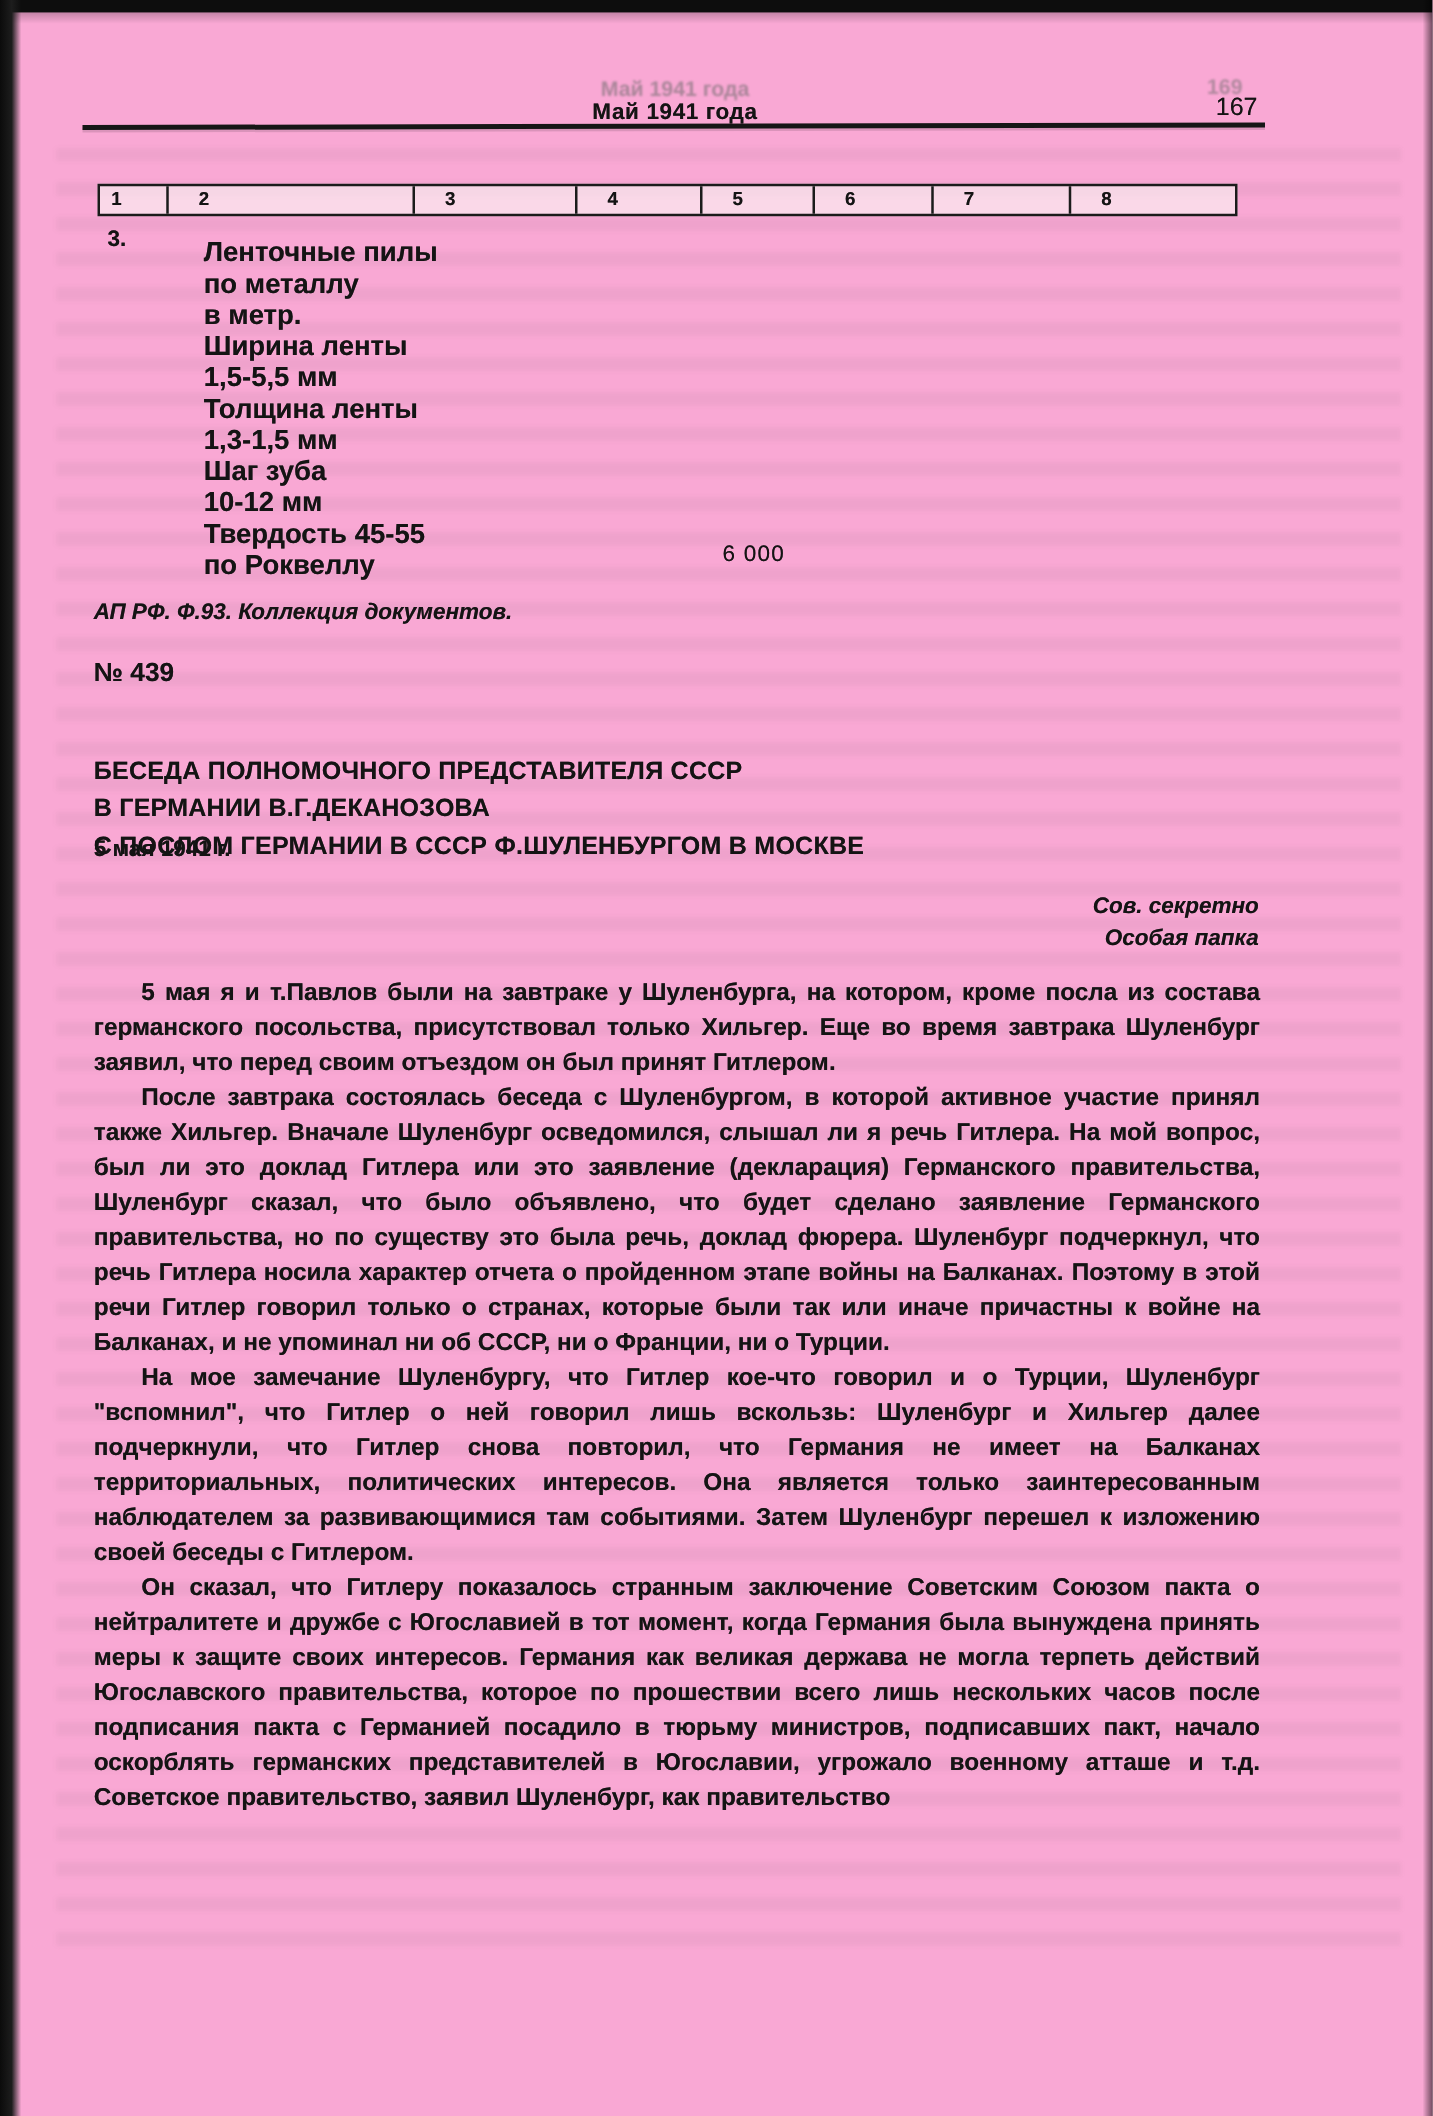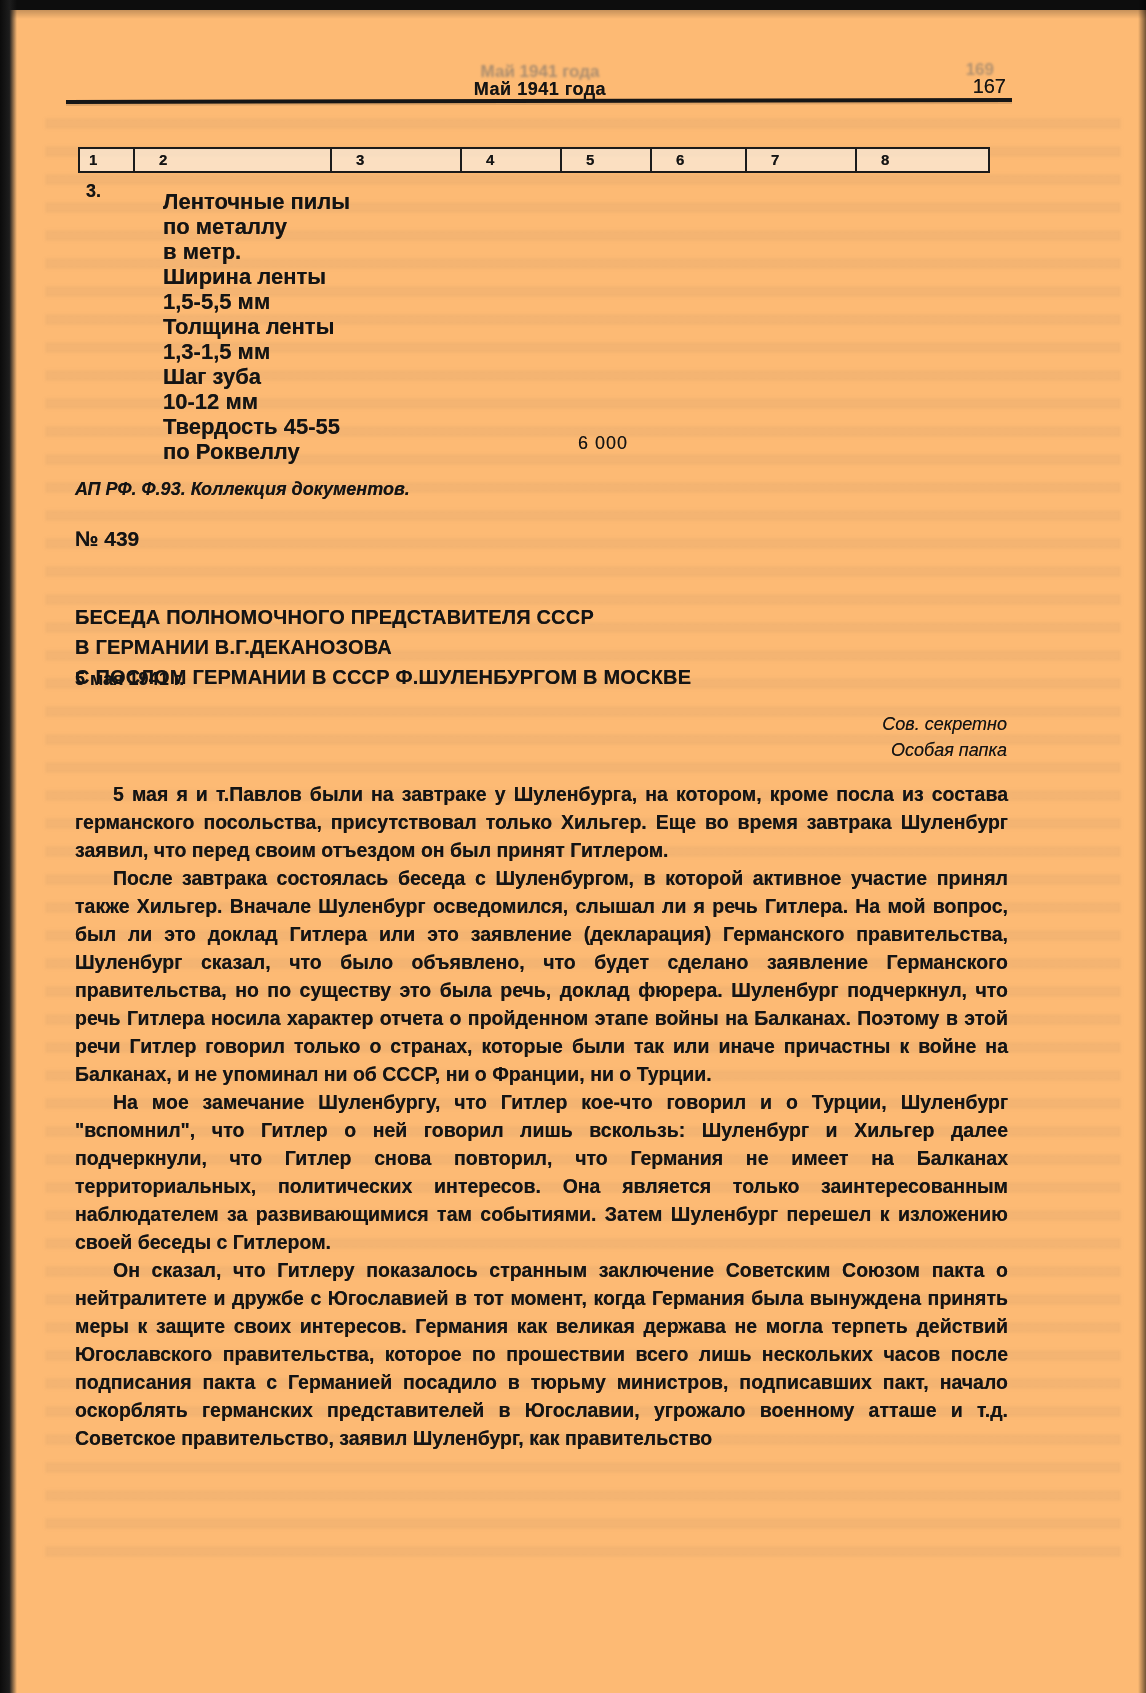--- a/index.html
+++ b/index.html
@@ -1,21 +1,21 @@
 <!DOCTYPE html>
 <html lang="ru"><head>
 <meta charset="utf-8">
 <style>
   * { margin:0; padding:0; box-sizing:border-box; }
   html,body { background:#555; }
   .scan-page {
     position:relative;
     width:1146px; height:1693px;
     margin:0 auto;
-    background:#fdba74;
+    background:#f9a8d4;
     overflow:hidden;
     font-family:"Liberation Sans","DejaVu Sans",sans-serif;
     color:#141414;
   }
   
   .edge-top { position:absolute; top:0; left:0; width:100%; height:10px; background:#0d0d0d; z-index:5; }
   .edge-top::after { content:""; position:absolute; top:10px; left:0; right:0; height:9px;
     background:linear-gradient(rgba(0,0,0,0.22), rgba(0,0,0,0)); }
   .edge-left { position:absolute; top:0; left:0; width:17px; height:100%; z-index:5;
     background:linear-gradient(90deg,#0b0b0b 0%,#1d1d1d 55%,rgba(25,25,25,0) 100%); }
@@ -62,21 +62,21 @@
     line-height:25px; white-space:pre-line; }
   .quantity { position:absolute; left:578px; top:433px; font-weight:normal; font-size:18px; letter-spacing:1px; }
 
   .source { position:absolute; left:75px; top:479px; font-weight:bold; font-style:italic; font-size:18px; }
 
   .doc-number { position:absolute; left:75px; top:527px; font-weight:bold; font-size:21px; }
   .doc-title { position:absolute; left:75px; top:602px; font-weight:bold; font-size:20px;
     line-height:30px; white-space:pre-line; letter-spacing:0.2px; }
   .doc-date { position:absolute; left:75px; top:669px; font-weight:bold; font-size:18px; }
   .classification { position:absolute; right:139px; top:711px; text-align:right;
-    font-weight:normal; font-style:italic; font-size:18px; line-height:26px; white-space:pre-line; }
+    font-weight:bold; font-style:italic; font-size:18px; line-height:26px; white-space:pre-line; }
 
   .body-text { position:absolute; left:75px; top:780px; width:933px;
     font-weight:bold; font-size:19.5px; line-height:28px; text-align:justify; }
   .body-text p { text-indent:38px; margin:0; }
 </style>
 </head>
 <body>
 
 <div class="scan-page">
 

